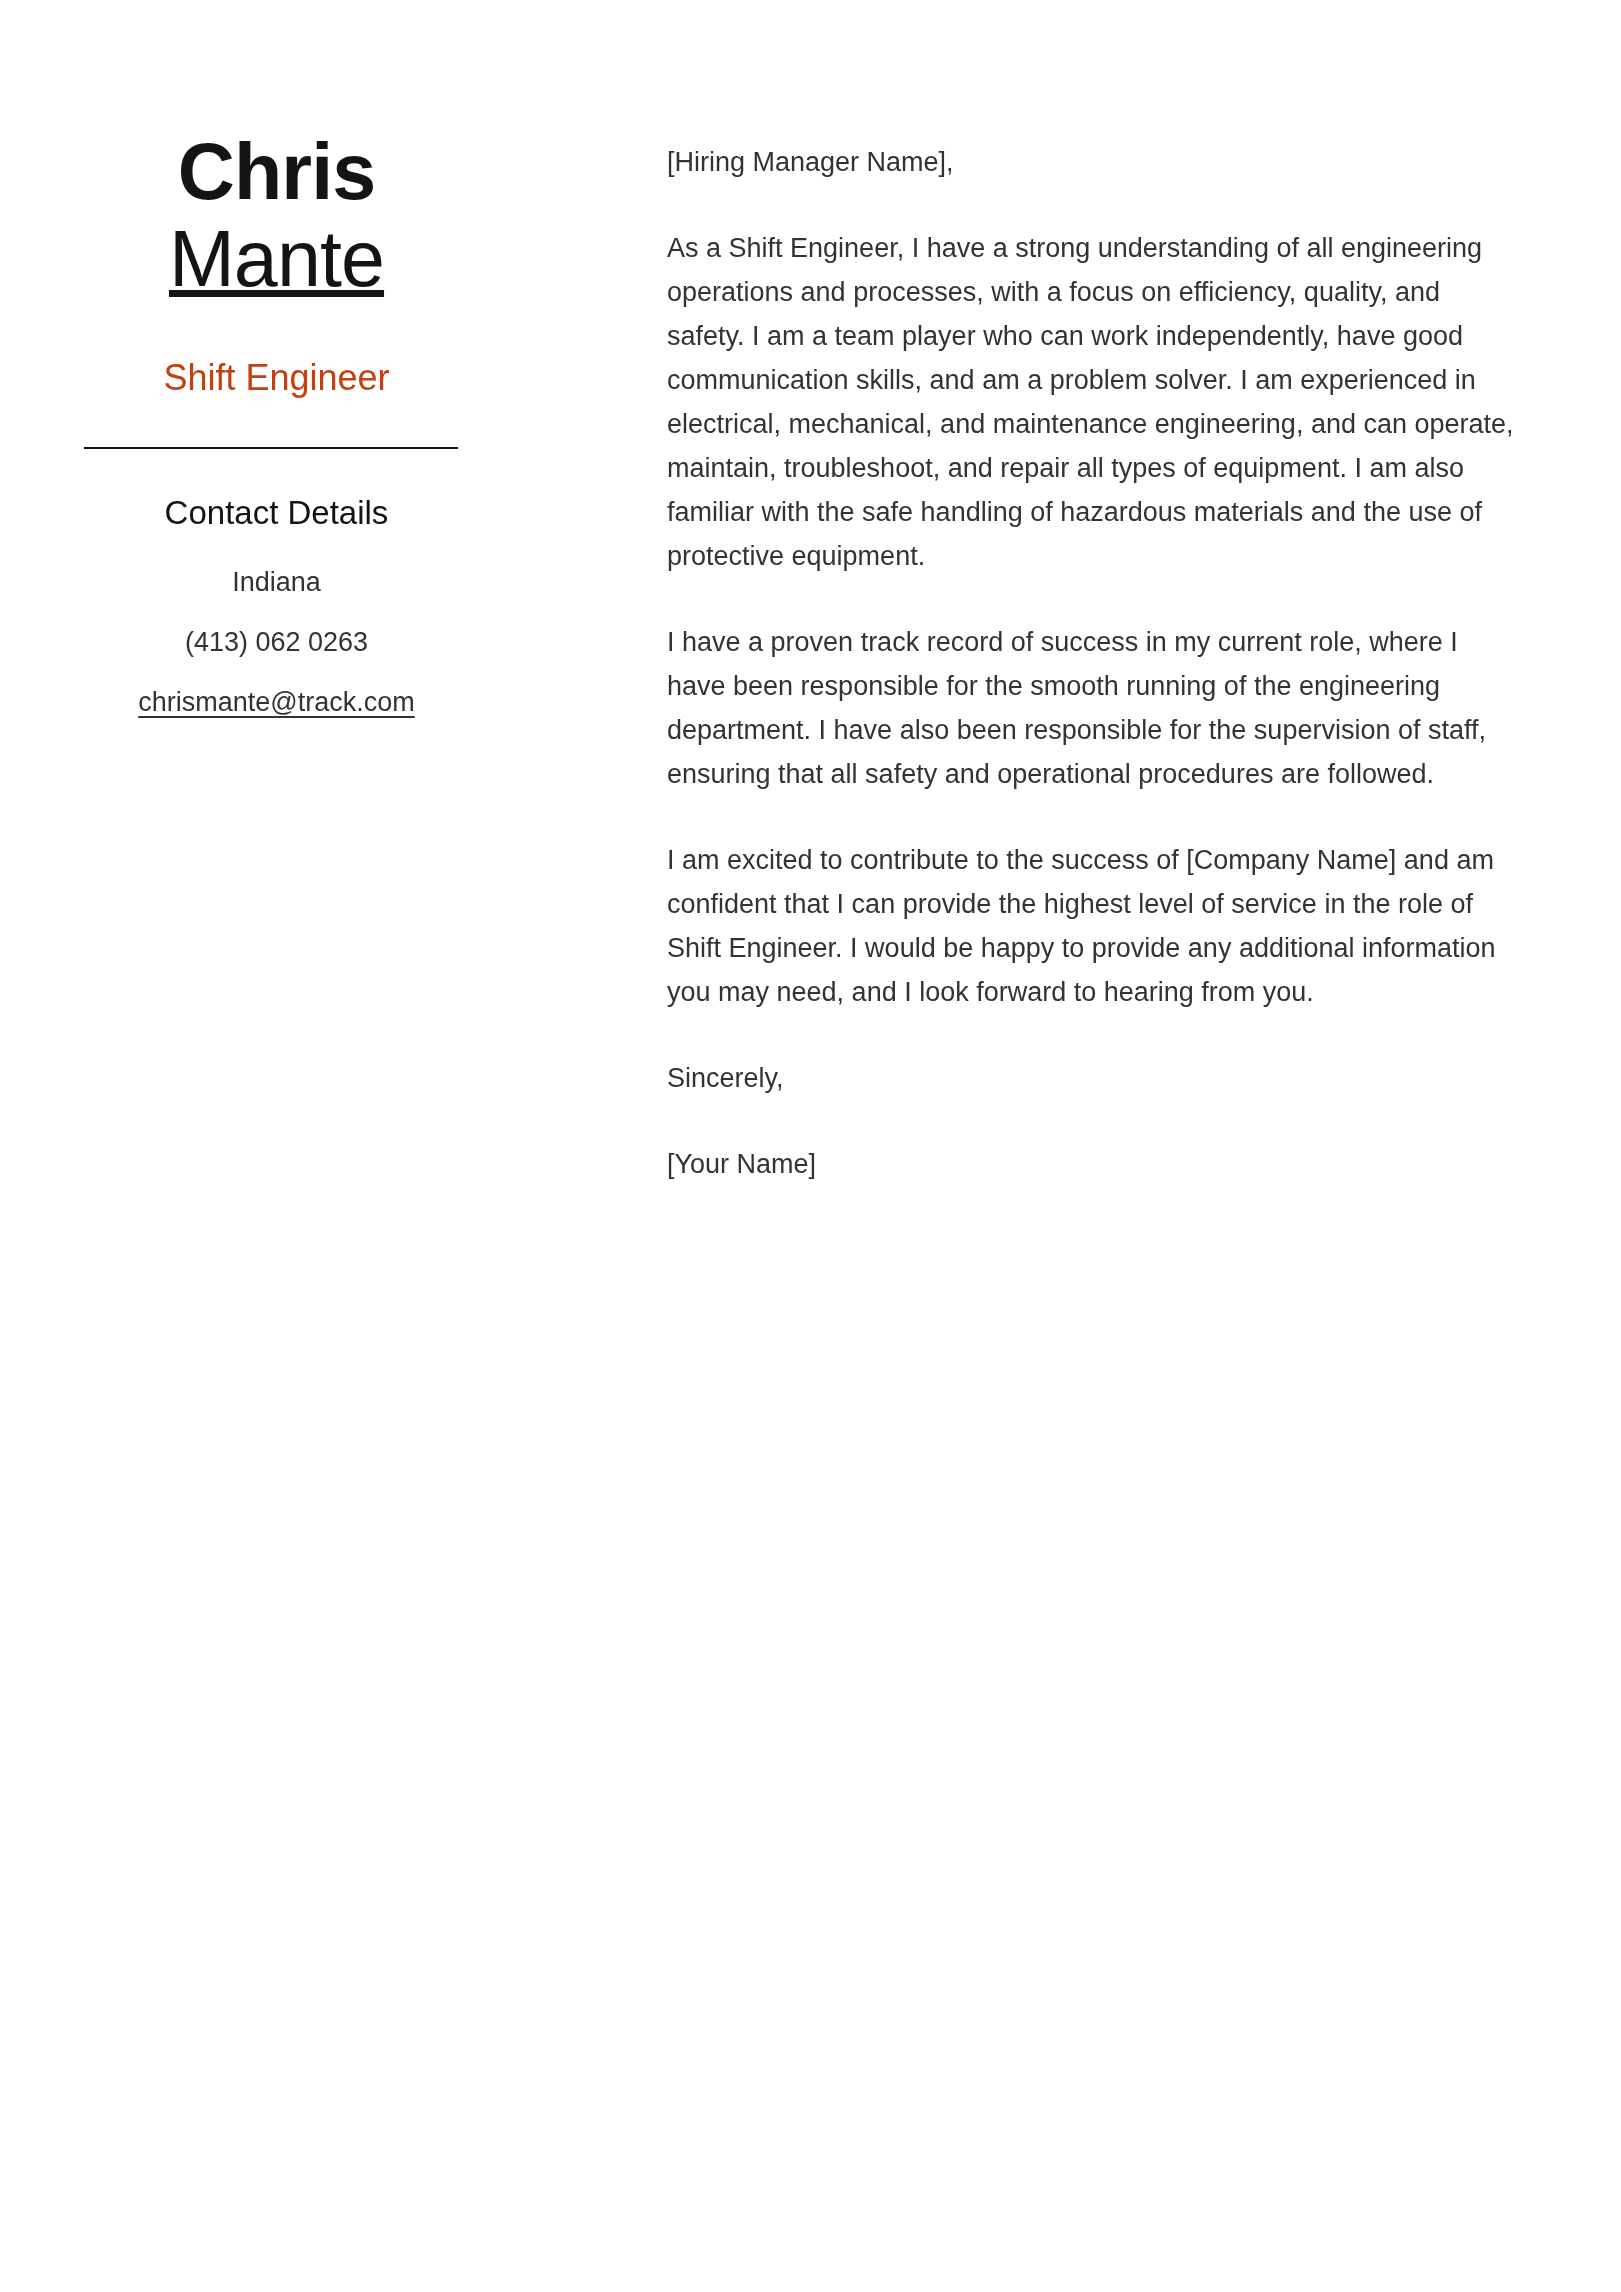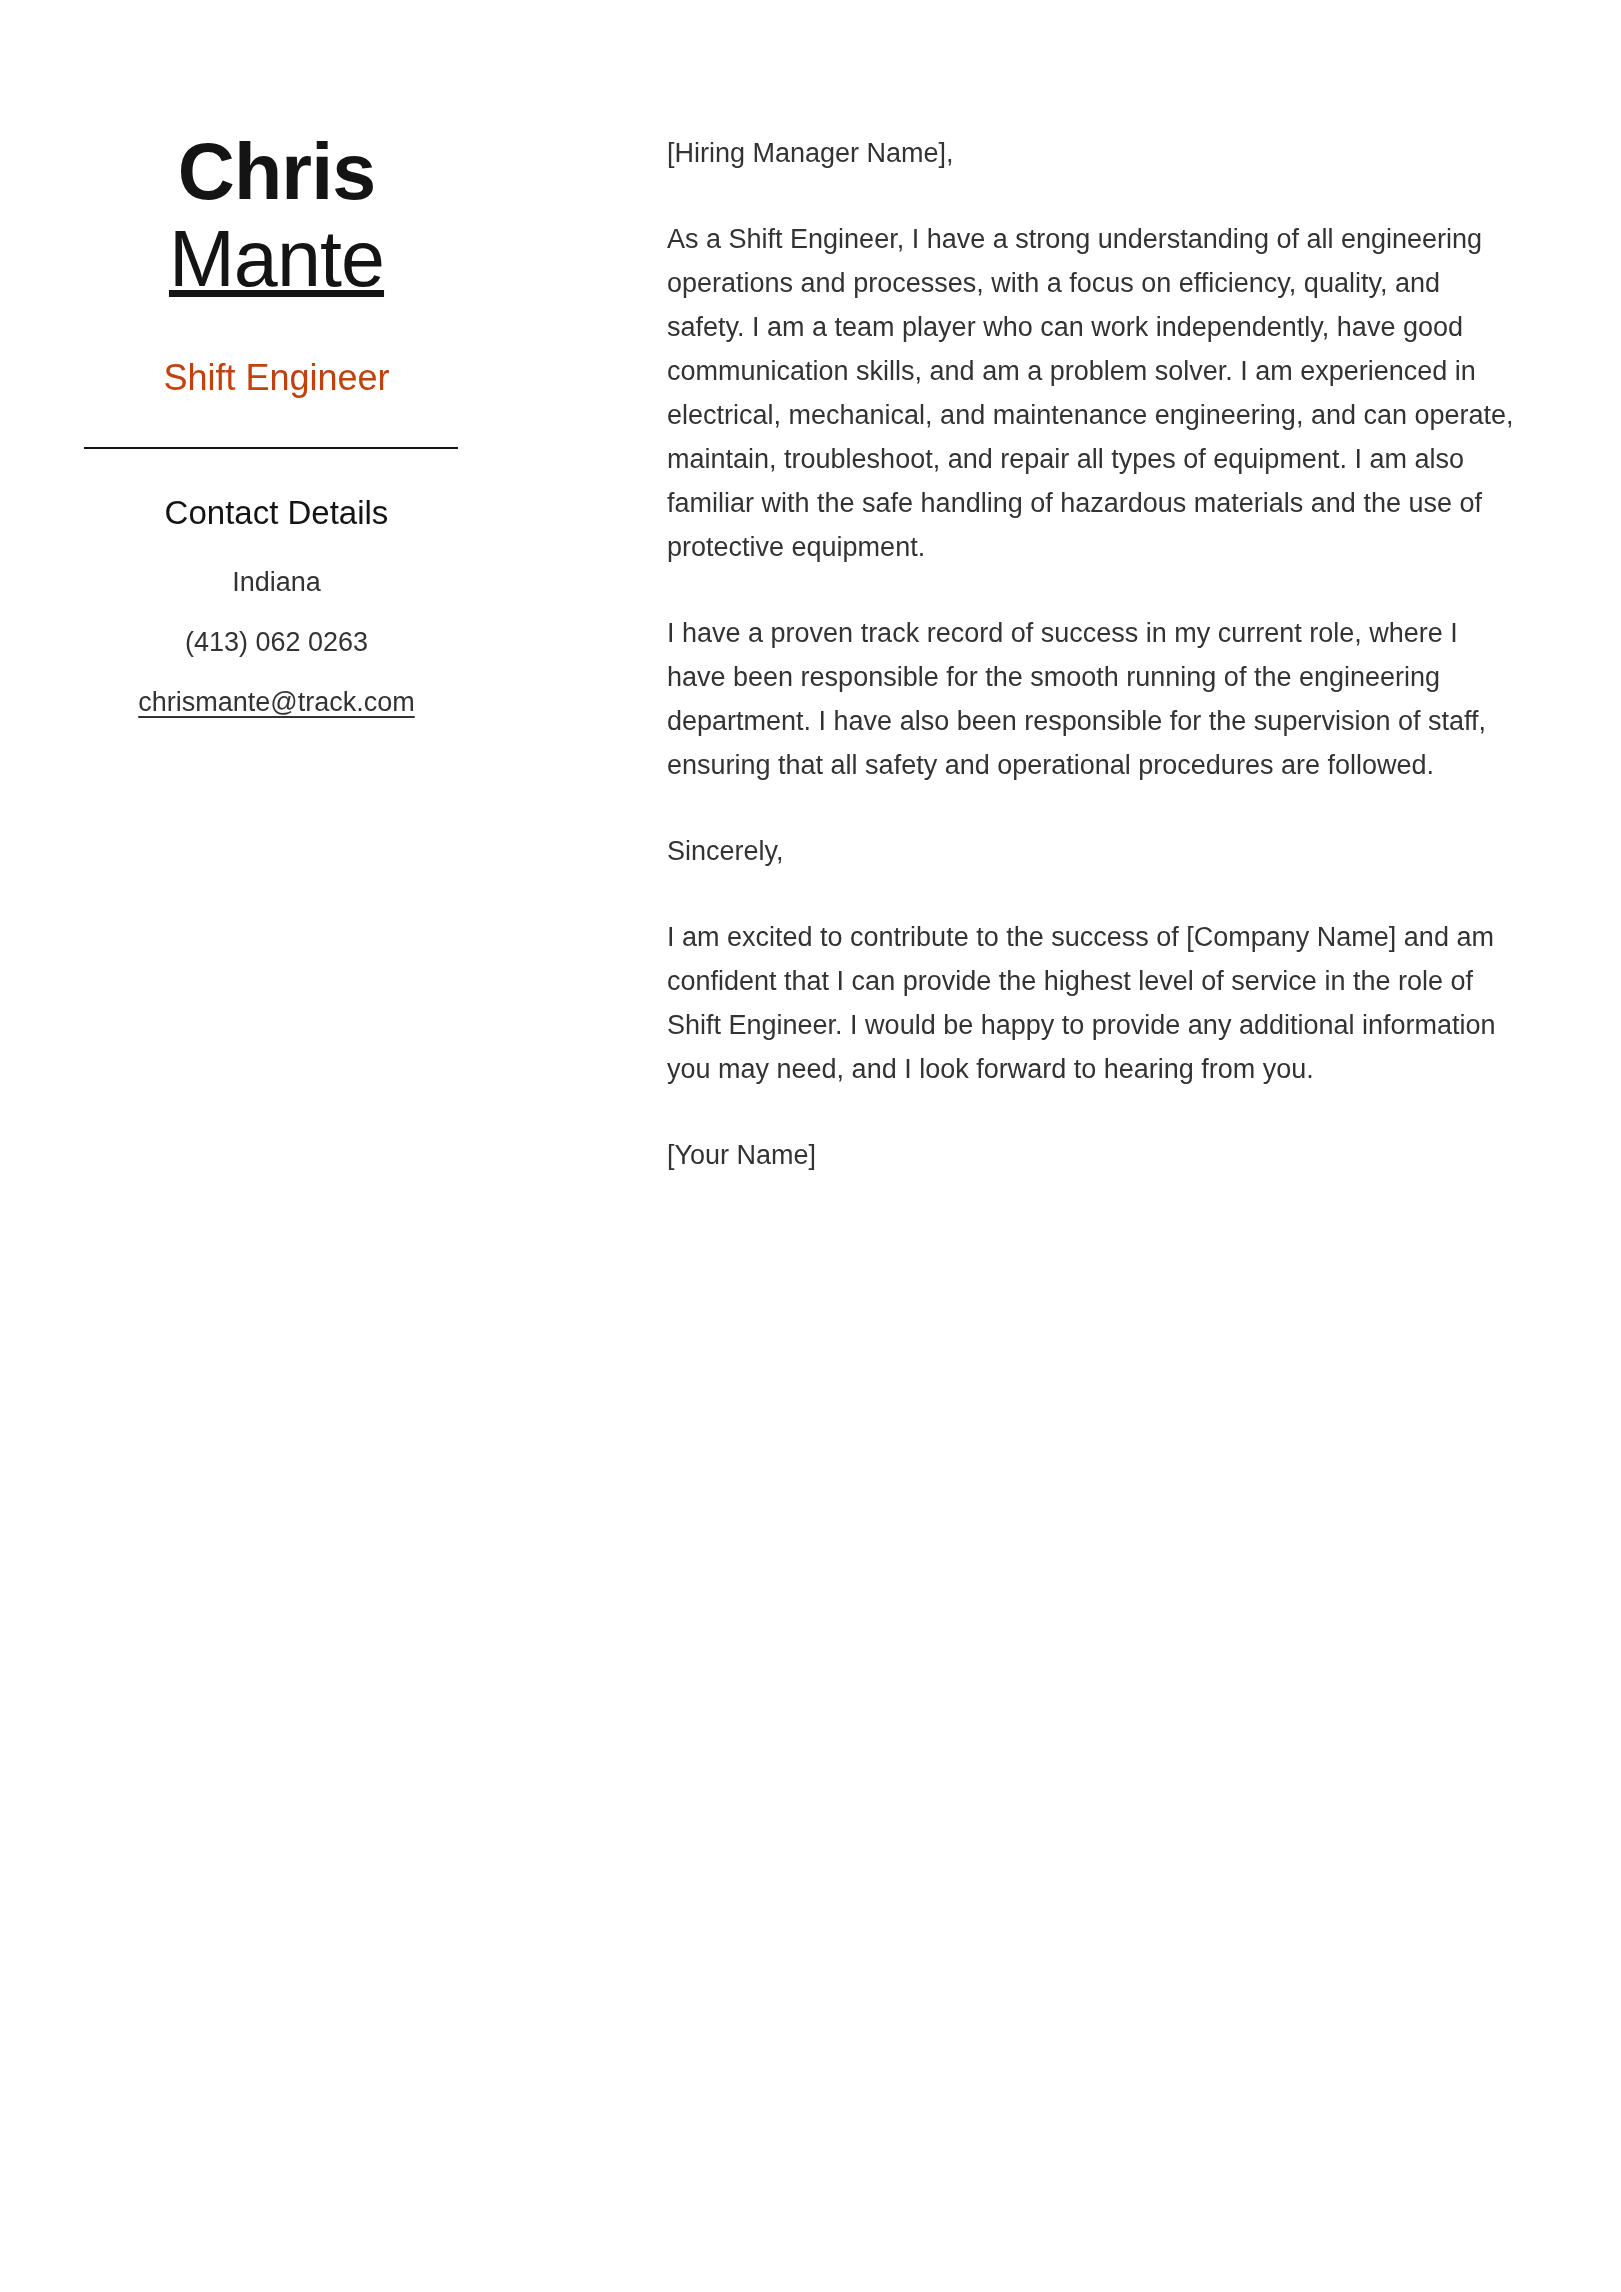--- a/index.html
+++ b/index.html
@@ -67,21 +67,21 @@
     color: #333333;
     text-decoration: underline;
     text-underline-offset: 4.5px;
     cursor: pointer;
   }
 
   
   .letter {
     position: absolute;
     left: 667px;
-    top: 131px;
+    top: 140px;
     width: 851px;
   }
   .letter p {
     margin: 0 0 42px 0;
     font-size: 27px;
     line-height: 44px;
     color: #333333;
   }
 </style>
 </head>
@@ -111,17 +111,17 @@
         <a class="email-link">chrismante@track.com</a>
       </div>
     </div>
   </div>
 </aside>
 
 <main class="letter">
   <p>[Hiring Manager Name],</p>
   <p>As a Shift Engineer, I have a strong understanding of all engineering operations and processes, with a focus on efficiency, quality, and safety. I am a team player who can work independently, have good communication skills, and am a problem solver. I am experienced in electrical, mechanical, and maintenance engineering, and can operate, maintain, troubleshoot, and repair all types of equipment. I am also familiar with the safe handling of hazardous materials and the use of protective equipment.</p>
   <p>I have a proven track record of success in my current role, where I have been responsible for the smooth running of the engineering department. I have also been responsible for the supervision of staff, ensuring that all safety and operational procedures are followed.</p>
+  <p>I am excited to contribute to the success of [Company Name] and am confident that I can provide the highest level of service in the role of Shift Engineer. I would be happy to provide any additional information you may need, and I look forward to hearing from you.</p>
   <p>Sincerely,</p>
-  <p>I am excited to contribute to the success of [Company Name] and am confident that I can provide the highest level of service in the role of Shift Engineer. I would be happy to provide any additional information you may need, and I look forward to hearing from you.</p>
   <p>[Your Name]</p>
 </main>
 
 
 </body></html>

